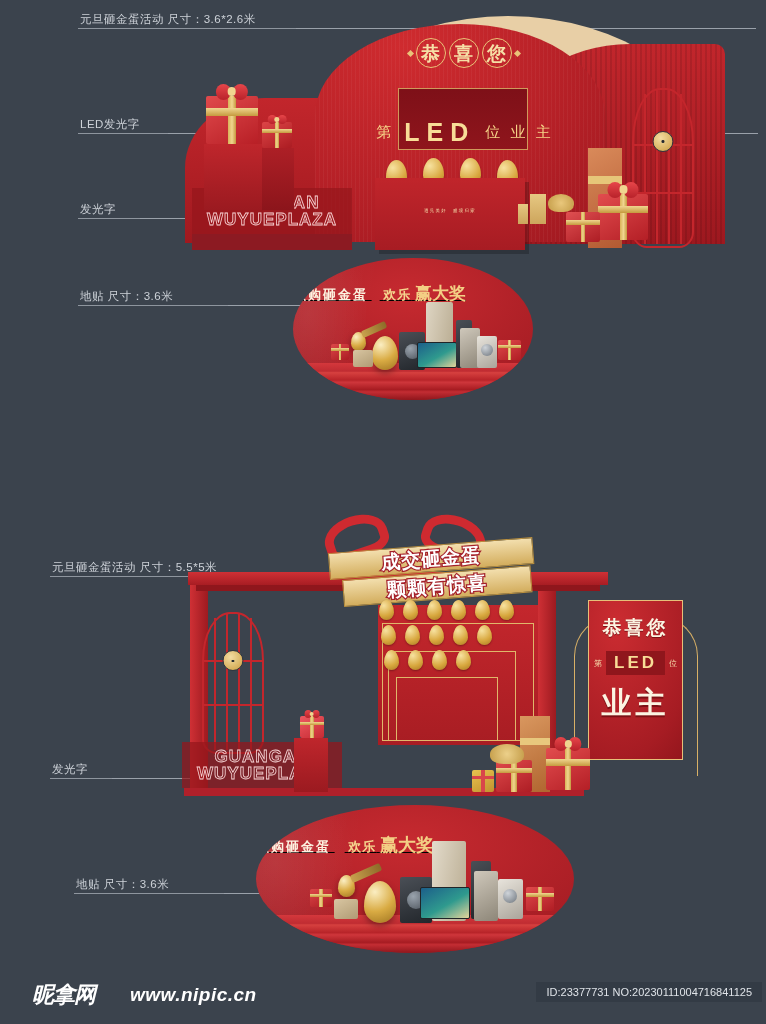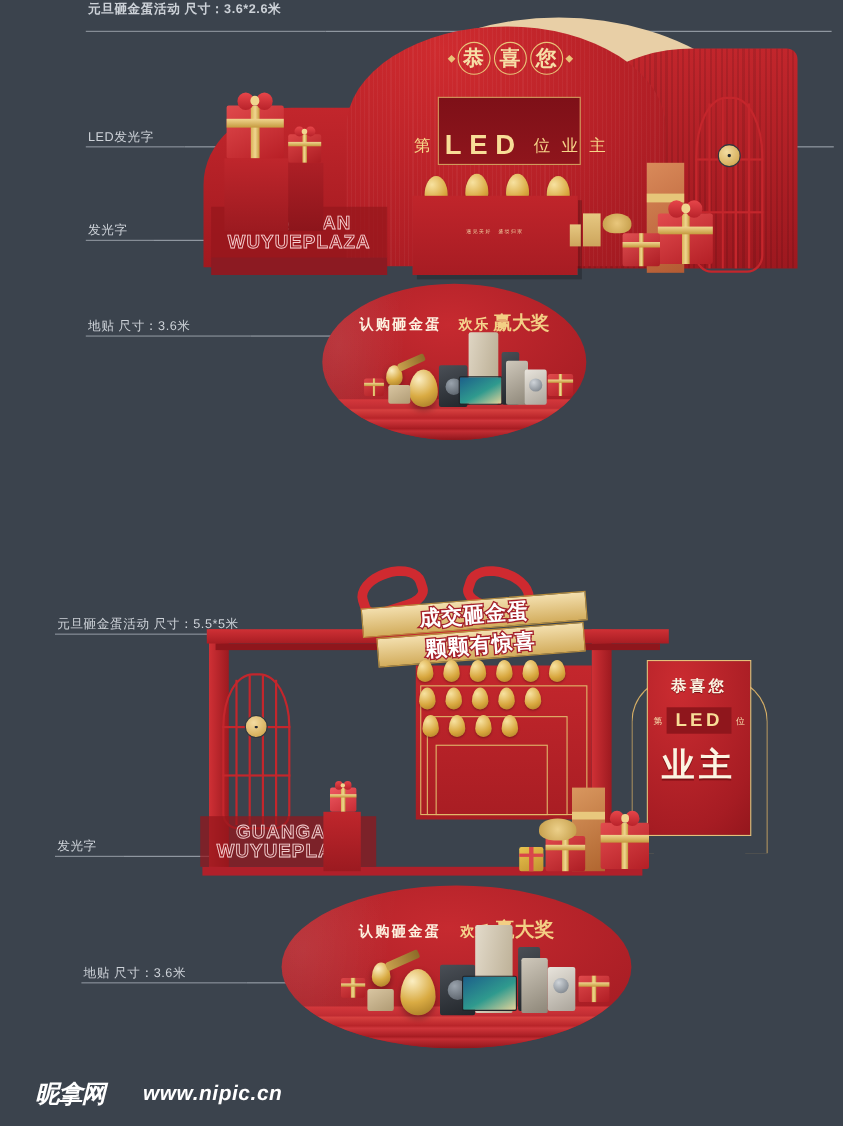--- a/index.html
+++ b/index.html
@@ -143,22 +143,23 @@
     position:absolute; border-radius:50%; overflow:hidden;
     background:radial-gradient(120% 120% at 48% 26%,#c62a30 0%,#a71d24 58%,#8a141b 100%);
   }
   .floor:before{
     content:""; position:absolute; left:-6%; top:-4%; width:60%; height:108%;
     background:
       radial-gradient(60% 90% at 20% 40%,rgba(255,255,255,.07),transparent 70%),
       linear-gradient(100deg,rgba(255,255,255,.05),transparent 60%);
   }
   .floor-title {
-    position:absolute; left:0; width:100%; text-align:center;
+    position:absolute; left:0; width:100%; 
     white-space:nowrap;
+    text-decoration:underline;
   }
   .floor-title .w { color:#fdf2e0; font-weight:bold; letter-spacing:2px; }
   .floor-title .g { color:#f5d58e; font-weight:bold; letter-spacing:1px; }
   .floor-title .big { color:#f3cf84; font-weight:bold; }
   .stage-steps { position:absolute; left:0; bottom:0; width:100%; height:26%;
     background:
       linear-gradient(180deg,#d4383c 0%,#c02c32 22%,#d6403f 26%,#b82429 46%,#cf363b 52%,#a71c22 72%,#c32d33 78%,#8f161c 100%);
   }
   .big-egg {
     position:absolute;
@@ -191,21 +192,21 @@
   .vbanner {
     position:absolute; left:428px; top:80px; width:95px; height:160px;
     background:radial-gradient(120% 120% at 30% 15%,#cb2c31,#a61c23 70%,#8d141a);
     border:1.6px solid #e6c079;
     display:flex; flex-direction:column; align-items:center;
   }
   .vb-arc {
     position:absolute; border:1.6px solid #d8b066; border-bottom:none;
     border-radius:40px 40px 0 0; background:transparent;
   }
-  .vb-gongxi { margin-top:14px; color:#fcf4e2; font-size:14px; font-weight:bold; letter-spacing:3px;
+  .vb-gongxi { margin-top:14px; color:#fcf4e2; font-size:19px; font-weight:bold; letter-spacing:3px;
     text-shadow:0 1px 0 #7d1015; }
   .vb-mid { margin-top:10px; display:flex; align-items:center; gap:4px; }
   .vb-mid .sm { color:#f6e0ae; font-size:8px; }
   .vb-led { background:#8f161c; padding:2px 8px; color:#f8dd97; font-size:17px; font-weight:bold; letter-spacing:3px; }
   .vb-yz { margin-top:8px; color:#fcf4e2; font-size:30px; font-weight:bold; letter-spacing:4px;
     text-shadow:0 2px 0 #7d1015; }
 
   
   .plaque {
     position:absolute; left:170px; top:25px; width:205px; height:62px;
@@ -245,21 +246,21 @@
   .idbadge {
     position:absolute; right:16px; top:16px; background:#333b45;
     color:#dfe3e8; font-size:11px; padding:4px 10px; white-space:nowrap;
   }
 </style>
 </head>
 <body>
 
 <div class="stage">
 
-  <div class="anno" style="left:80px; top:1px;font-weight:bold;">元旦砸金蛋活动    尺寸：3.6*2.6米</div>
+  <div class="anno" style="left:80px; top:12px;">元旦砸金蛋活动    尺寸：3.6*2.6米</div>
   <div class="anno-underline" style="left:78px; top:28px; width:218px;"></div>
   <div class="anno-line" style="left:296px; top:28px; width:460px;"></div>
 
   <div class="anno" style="left:80px; top:117px;">LED发光字</div>
   <div class="anno-underline" style="left:78px; top:133px; width:90px;"></div>
   <div class="anno-line" style="left:168px; top:133px; width:590px;"></div>
 
   <div class="anno" style="left:80px; top:202px;">发光字</div>
   <div class="anno-underline" style="left:78px; top:218px; width:62px;"></div>
   <div class="anno-line" style="left:140px; top:218px; width:70px;"></div>
@@ -552,15 +553,16 @@
         <div class="gribbon-h"></div>
     </div>
     <div class="gift" style="left:78px; top:94px; width:24px; height:20px;">
       <div class="gbox" style="background:linear-gradient(150deg,#d9c6a2,#b09b74);"></div>
     </div>
   </div>
 
   <div id="footer">
     <div class="logo-cn">昵拿网</div>
     <div class="logo-url">www.nipic.cn</div>
+    <div class="idbadge">ID:23377731 NO:20230111004716841125</div>
   </div>
 
 </div>
 
 </body></html>

